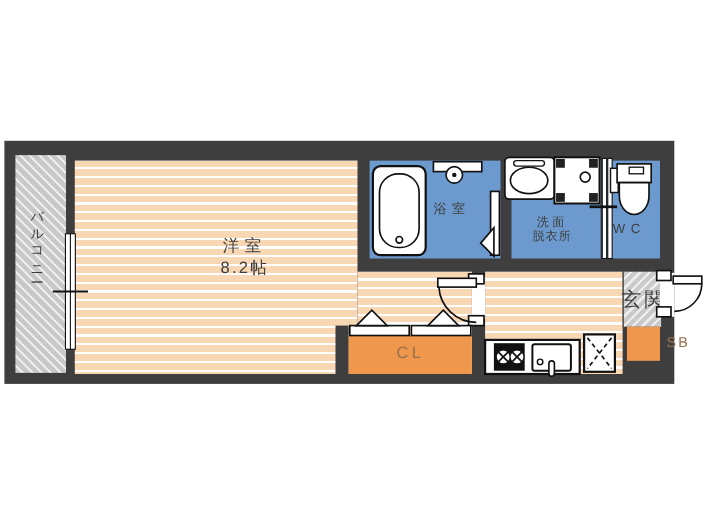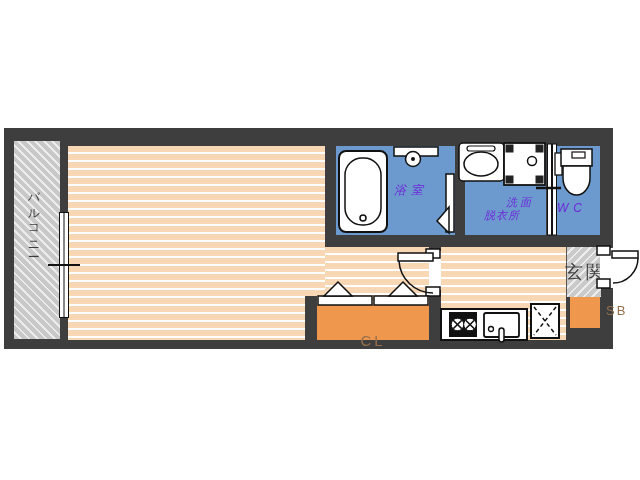--- a/index.html
+++ b/index.html
@@ -9,21 +9,21 @@
   
   .wall{background:#3e3e3e;}
   
   .peach{background:repeating-linear-gradient(to bottom,#f8d7b4 0px,#f8d7b4 6px,#ffffff 6px,#ffffff 8px);}
   .blue{background:#6c9ace;}
   .orange{background:#f0974e;}
   .hatch-balcony{background:repeating-linear-gradient(45deg,#c8c8c8 0px,#c8c8c8 4px,#ececec 4px,#ececec 6px);}
   .hatch-genkan{background:repeating-linear-gradient(135deg,#cacaca 0px,#cacaca 4px,#ededed 4px,#ededed 6px);}
   
   .lbl{position:absolute;color:#3c3c3c;line-height:1.15;white-space:nowrap;}
-  .lbl-navy{color:#6d28d9;font-style:italic;}
+  .lbl-navy{color:#404040;}
   .lbl-brown{color:#96704c;}
   .center{text-align:center;}
   #balcony-label{writing-mode:vertical-rl;text-orientation:mixed;font-size:12px;letter-spacing:3px;}
   #svg-overlay{position:absolute;left:0;top:0;pointer-events:none;}
 </style>
 </head>
 <body>
 
 <div id="stage">
 
@@ -46,33 +46,37 @@
   <div class="abs hatch-genkan" style="left:566px;top:247px;width:34px;height:50px;border-left:1px solid #555;"></div>
 
   <div class="abs orange" style="left:570px;top:297px;width:30px;height:31px;"></div>
 
   <div class="abs wall" style="left:305px;top:296px;width:12px;height:44px;"></div>
 
   <div class="abs orange" style="left:317px;top:305px;width:112px;height:35px;"></div>
 
   <div id="balcony-label" class="lbl" style="left:26px;top:183px;">バルコニー</div>
 
+  <div class="lbl center" style="left:160px;top:215px;width:125px;font-size:15px;">
+    <div style="letter-spacing:5px;">洋室</div>
+    <div style="letter-spacing:2px;margin-top:3px;">8.2帖</div>
+  </div>
 
   <div class="lbl lbl-navy" style="left:394px;top:184px;font-size:12px;letter-spacing:5px;">浴室</div>
 
   <div class="lbl lbl-navy center" style="left:470px;top:196px;width:64px;font-size:11px;">
-    <div style="letter-spacing:3px;text-align:right;">洗面</div>
+    <div style="letter-spacing:3px;">洗面</div>
     <div style="letter-spacing:1px;">脱衣所</div>
   </div>
 
   <div class="lbl lbl-navy" style="left:557px;top:202px;font-size:12px;letter-spacing:5px;">WC</div>
 
   <div class="lbl" style="left:565px;top:262px;font-size:18px;letter-spacing:3px;">玄関</div>
 
-  <div class="lbl lbl-brown center" style="left:340px;top:312px;width:66px;font-size:15px;letter-spacing:3px;margin-top:20px;">CL</div>
+  <div class="lbl lbl-brown center" style="left:340px;top:312px;width:66px;font-size:15px;letter-spacing:3px;">CL</div>
 
   <div class="lbl lbl-brown" style="left:606px;top:304px;font-size:13px;letter-spacing:2px;">SB</div>
 
   <svg id="svg-overlay" width="640" height="480" viewBox="0 0 640 480">
 
     <g>
       <rect x="59.5" y="212.5" width="9" height="105" fill="#ffffff" stroke="#111" stroke-width="1"></rect>
       <line x1="64" y1="212.5" x2="64" y2="317.5" stroke="#111" stroke-width="1"></line>
       <line x1="48" y1="265" x2="80" y2="265" stroke="#111" stroke-width="2"></line>
     </g>

